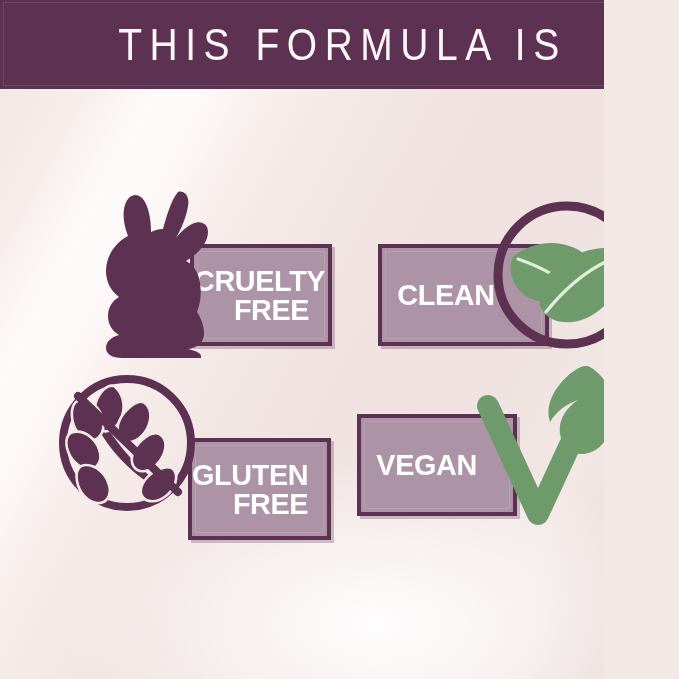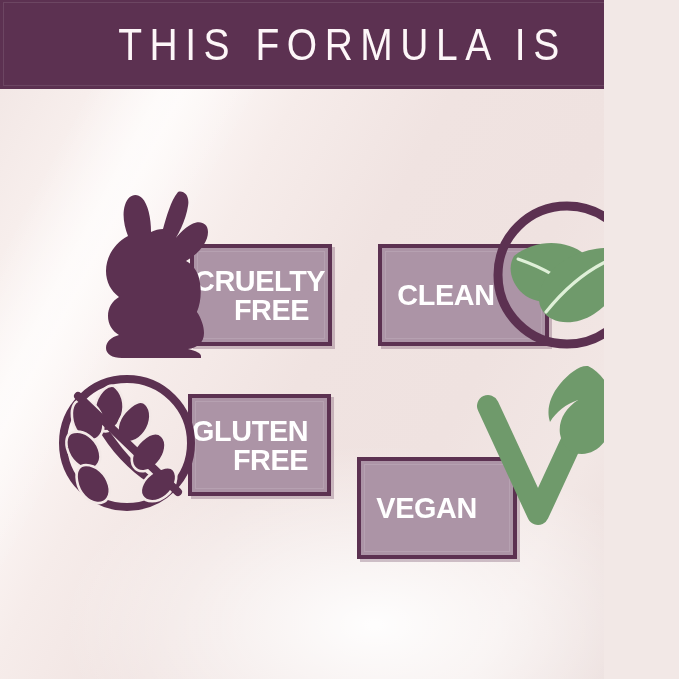--- a/index.html
+++ b/index.html
@@ -83,22 +83,22 @@
     text-align:left;
     font-family:"Liberation Sans", sans-serif;
     transform:scaleX(0.96);
     transform-origin:left center;
   }
   .badge-label.two-line { text-align:right; padding-left:0; padding-right:14px; width:100%; }
 
   
   #box-cruelty { left:190px; top:244px; width:142px; height:102px; }
   #box-clean   { left:357px; top:244px; width:171px; height:102px;margin-left:21px; }
-  #box-gluten  { left:188px; top:394px; width:143px; height:102px;align-items:center; }
-  #box-vegan   { left:357px; top:414px; width:160px; height:102px;margin-top:43px; }
+  #box-gluten  { left:188px; top:438px; width:143px; height:102px;align-items:center; }
+  #box-vegan   { left:357px; top:414px; width:160px; height:102px; }
 
   
   .icon-wrap { position:absolute; pointer-events:none; }
   #icon-bunny  { left:100px; top:190px; width:120px; height:168px; z-index:5; }
   #icon-leaf   { left:488px; top:196px; width:158px; height:158px; z-index:4; }
   #icon-wheat  { left:56px;  top:370px; width:142px; height:146px; z-index:5; }
   #icon-vegan  { left:470px; top:364px; width:152px; height:160px; z-index:4; }
 
   svg { display:block; overflow:visible; }
 </style>

